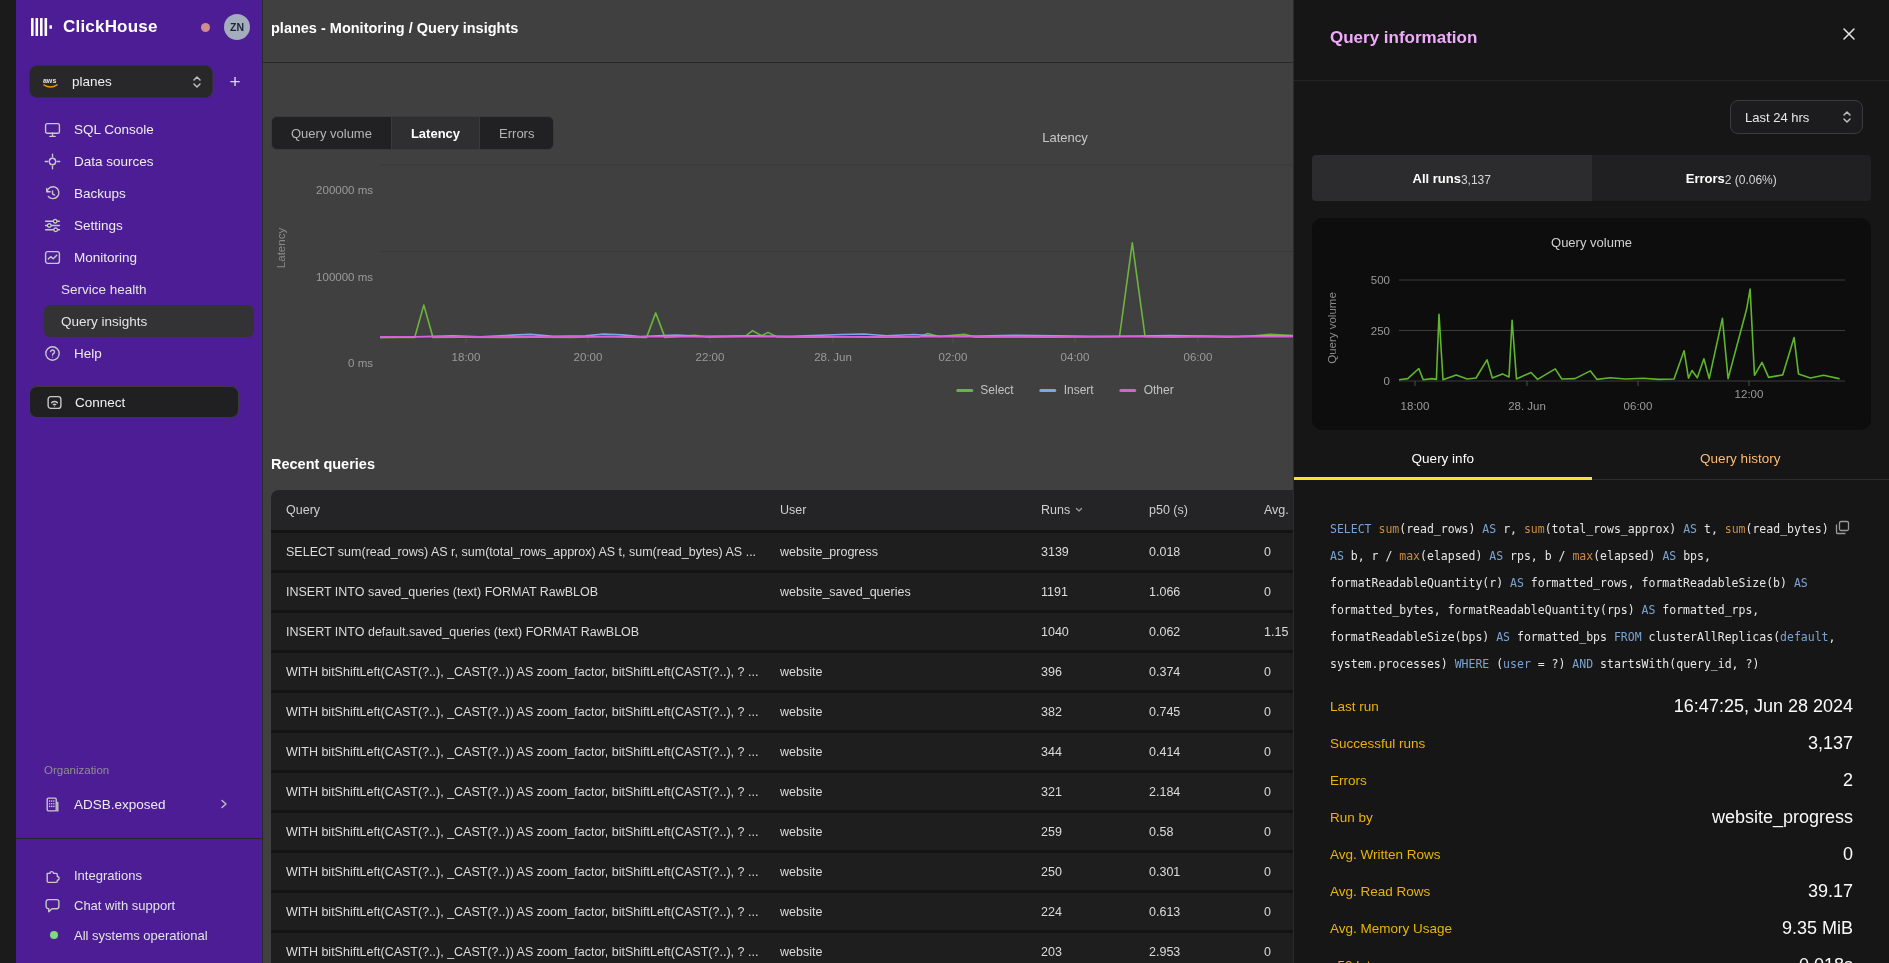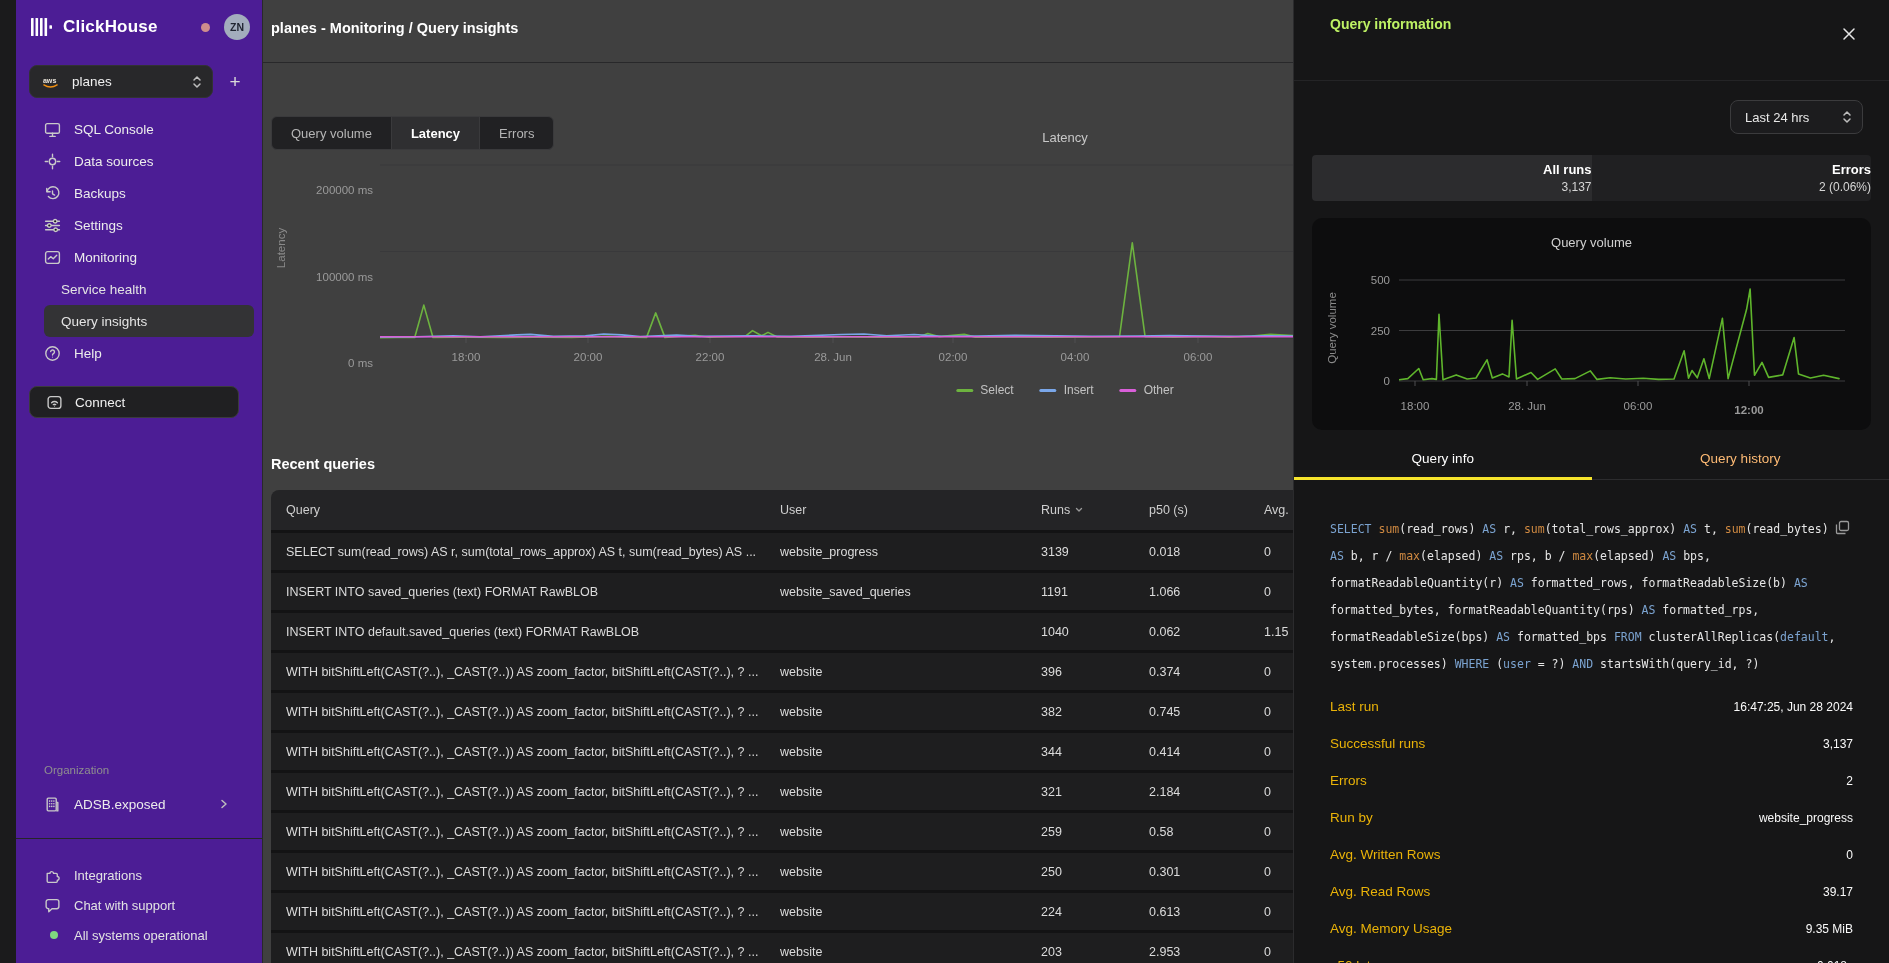--- a/index.html
+++ b/index.html
@@ -61,28 +61,28 @@
   .qtable { position:absolute; top:490px; left:24px; width:1122px; border-radius:8px; overflow:hidden; }
   .trow { display:grid; grid-template-columns:509px 261px 108px 115px 1fr; align-items:center; height:40px; }
   .trow > div { overflow:hidden; white-space:nowrap; }
   .thead { background:#242426; color:#cfcfcf; font-size:12.5px; }
   .tbody-row { background:#1e1e1f; border-top:3px solid #131314; color:#dcdcdc; font-size:12.5px; cursor:pointer; }
   .c-query { padding-left:15px; }
   .runs-head { display:flex; align-items:center; gap:5px; }
 
   
   .panel { position:absolute; right:0; top:0; width:596px; height:100%; background:#161617; border-left:1px solid #2b2b2d; z-index:10; }
-  .panel-title { position:absolute; top:16px; left:36px; font-size:14px; font-weight:700; color:#bef264; }
+  .panel-title { position:absolute; top:28px; left:36px; font-size:17px; font-weight:700; color:#f0abfc; }
   .close-btn { position:absolute; top:22px; right:28px; width:24px; height:24px; background:transparent; border:none; cursor:pointer; display:flex; align-items:center; justify-content:center; }
   .p-divider { position:absolute; top:80px; left:0; right:0; height:1px; background:#242426; }
   .range-select { position:absolute; top:100px; right:26px; width:133px; height:34px; background:#1c1c1e; border:1px solid #3b3b3d; border-radius:8px; display:flex; align-items:center; padding:0 10px 0 14px; cursor:pointer; color:#e8e8e8; font-family:inherit; }
   .range-select .lbl { font-size:13px; }
   .range-select .ws-chev { margin-left:auto; }
   .segctl { position:absolute; top:155px; left:18px; right:18px; height:46px; display:flex; border-radius:4px; overflow:hidden; }
-  .segctl-half { flex:1; display:flex; flex-direction:column; align-items:flex-end; justify-content:center; background:#202022; cursor:pointer; }
+  .segctl-half { flex:1; display:flex; align-items:center; justify-content:center; background:#202022; cursor:pointer; }
   .segctl-half.active { background:#2c2c2e; }
   .segctl-label { font-size:13px; font-weight:600; color:#fff; }
   .segctl-value { font-size:12px; color:#d6d6d6; margin-top:3px; }
 
   .qv-card { position:absolute; top:218px; left:18px; right:18px; height:212px; background:#0d0d0e; border-radius:10px; }
   .qv-title { position:absolute; top:17px; left:0; right:0; text-align:center; font-size:13px; color:#d0d0d0; }
   .qv-ylab { left:-35px; top:104px; width:110px; }
   .qv-y { position:absolute; left:38px; width:40px; text-align:right; font-size:11.5px; color:#9a9a9a; height:16px; line-height:16px; }
   .qv-x { position:absolute; width:60px; text-align:center; font-size:11.5px; color:#9a9a9a; height:16px; line-height:16px; }
 
@@ -91,21 +91,21 @@
   .p-tab.active { color:#fff; }
   .tab-underline { position:absolute; left:0; top:477px; width:298px; height:3px; background:#f6e42c; }
 
   .sql-code { position:absolute; top:516px; left:36px; width:512px; font-family:"DejaVu Sans Mono", monospace; font-size:11.5px; line-height:27px; }
   .tok-k { color:#7ba3d0; } .tok-f { color:#cf8941; } .tok-d { color:#e6e6e6; }
   .copy-btn { position:absolute; top:518px; right:36px; width:18px; height:18px; background:transparent; border:none; cursor:pointer; padding:0; }
 
   .details { position:absolute; top:688px; left:36px; right:36px; }
   .detail-row { height:37px; display:flex; align-items:center; justify-content:space-between; }
   .detail-label { font-size:13.5px; color:#eab308; }
-  .detail-value { font-size:12px; color:#fafafa; }
+  .detail-value { font-size:18px; color:#fafafa; }
   svg { display:block; }
   .plot { position:absolute; }
 </style>
 </head>
 <body>
 
 <div class="app">
 
   <aside class="sidebar">
     <div class="brand-row">
@@ -466,21 +466,21 @@
           <line x1="350" y1="111" x2="350" y2="116" stroke="#4f4f51" stroke-width="1"></line>
           <polyline points="0.0,109.8 8.8,108.6 19.8,98.5 24.2,109.8 33.0,108.6 37.4,109.4 40.0,44.3 44.0,109.8 57.2,104.9 68.2,109.0 77.0,108.0 88.0,89.8 93.3,108.0 103.4,103.9 110.0,107.0 113.1,50.4 117.5,109.0 132.0,102.5 138.6,109.4 156.2,98.9 162.8,109.0 176.0,108.6 191.4,100.9 198.0,109.4 211.2,107.8 226.6,109.0 244.2,108.2 259.6,109.4 275.0,109.0 285.1,80.7 289.5,108.2 293.0,100.5 298.3,107.8 304.9,88.8 310.2,108.6 323.4,48.4 329.1,108.6 347.6,39.3 351.1,19.1 355.5,105.3 363.0,92.4 369.6,107.4 383.7,104.9 395.1,67.6 399.5,103.9 411.4,108.0 424.6,105.3 440.0,108.6" fill="none" stroke="#5fb52c" stroke-width="1.6" stroke-linejoin="round" stroke-linecap="round"></polyline>
         </svg>
       <div id="qv-axes">
           <span class="qv-y" style="top: 54px;">500</span>
           <span class="qv-y" style="top: 105px;">250</span>
           <span class="qv-y" style="top: 155px;">0</span>
           <span class="qv-x" style="left: 73px; top: 180px;">18:00</span>
           <span class="qv-x" style="left: 185px; top: 180px;">28. Jun</span>
           <span class="qv-x" style="left: 296px; top: 180px;">06:00</span>
-          <span class="qv-x" style="left: 407px; top: 184px; font-weight: bold;">12:00</span>
+          <span class="qv-x" style="left: 407px; top: 168px;">12:00</span>
         </div>
     </div>
 
     <div class="p-tabs">
       <button class="p-tab active">Query info</button>
       <button class="p-tab">Query history</button>
     </div>
     <div class="tab-underline"></div>
 
     <div class="sql-code" id="sql-code">

